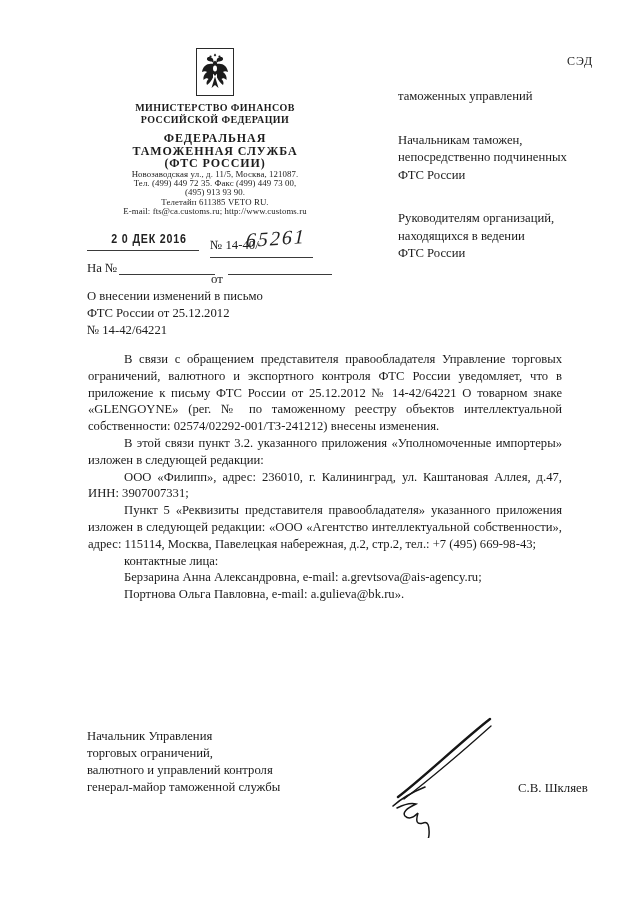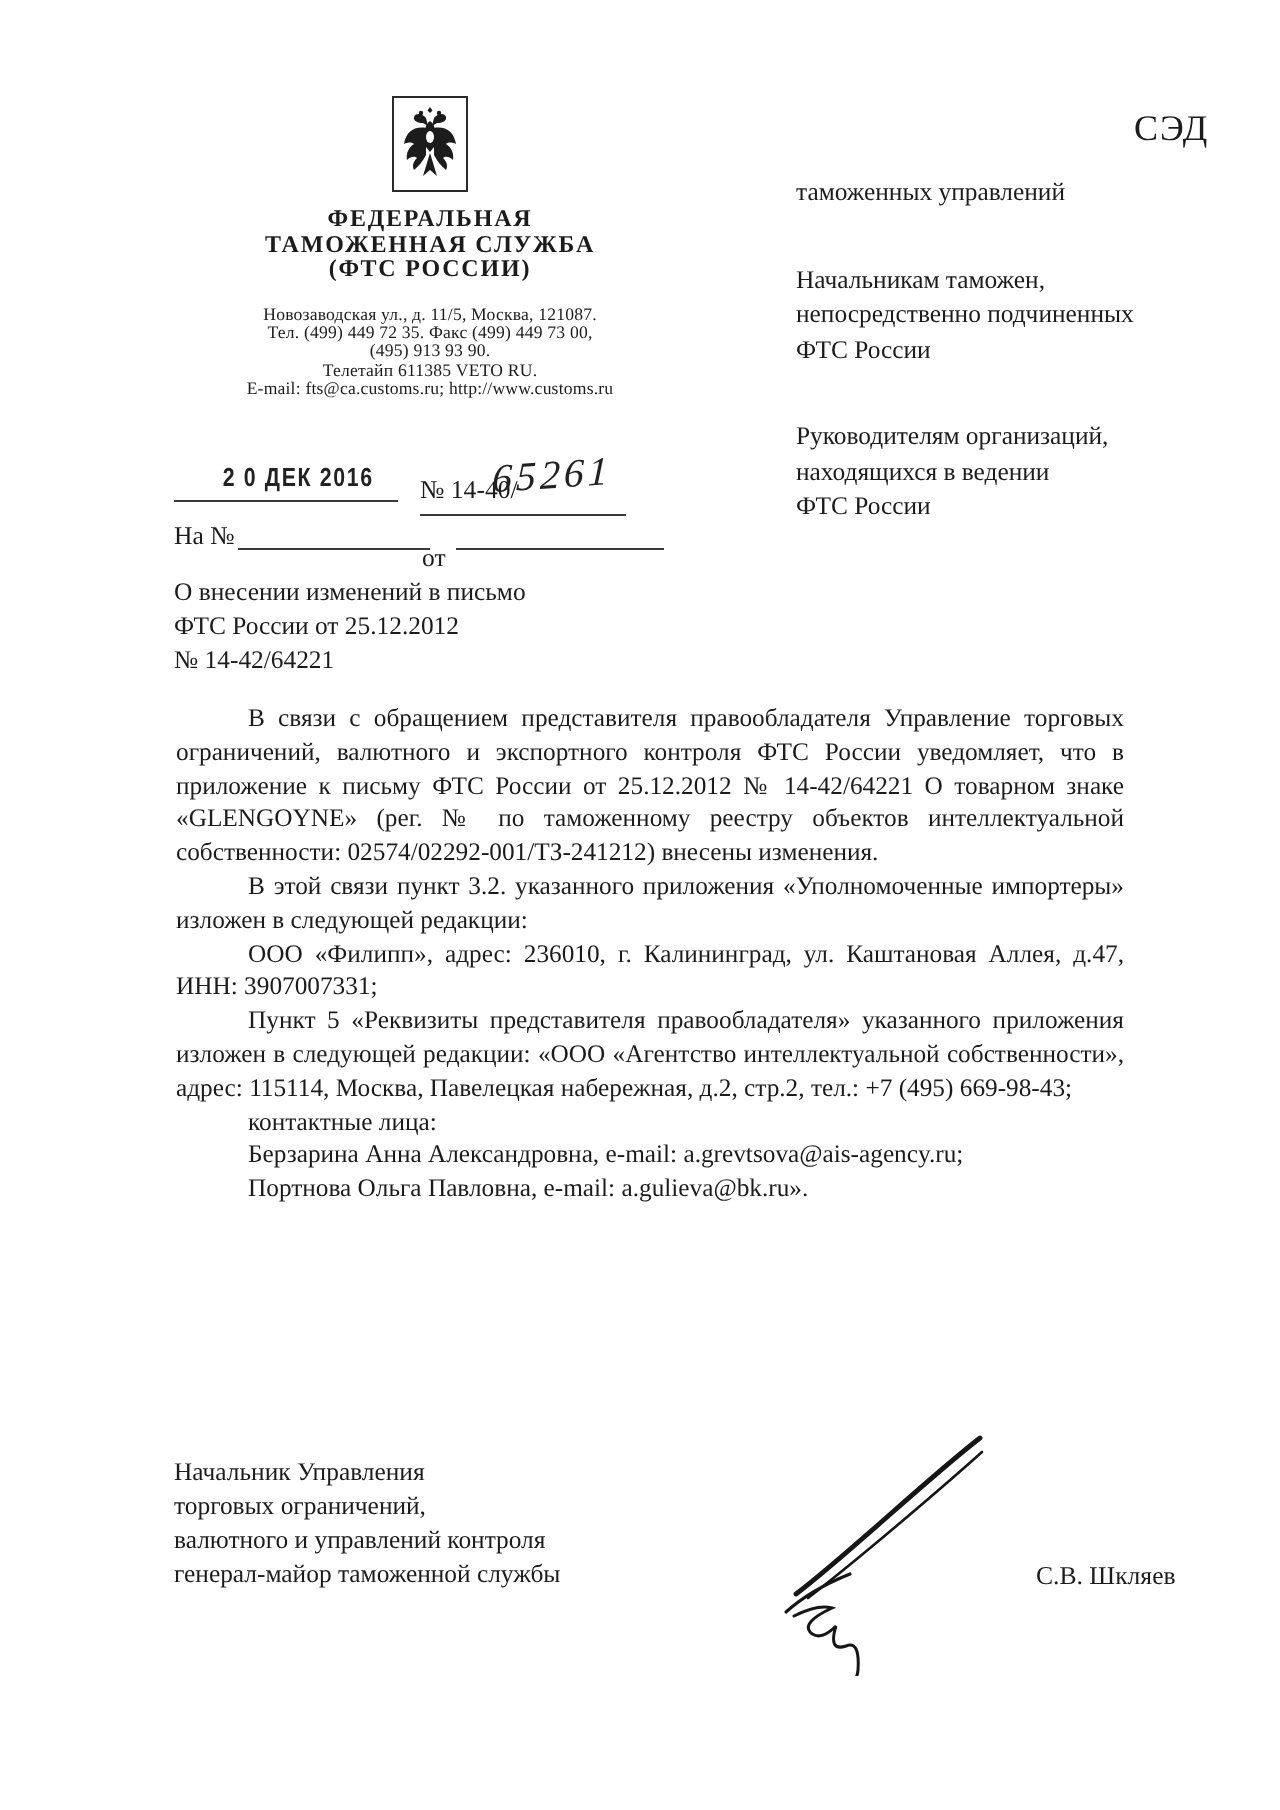--- a/index.html
+++ b/index.html
@@ -9,37 +9,37 @@
   }
   
   .lh-col{position:absolute;left:60px;top:48px;width:310px;text-align:center;}
   .emblem-box{
     width:38px;height:48px;border:1.5px solid #2a2a2a;margin:0 auto;
     display:flex;align-items:center;justify-content:center;box-sizing:border-box;
   }
   .emblem-box svg{display:block;}
   .ministry{margin-top:6px;font-weight:bold;font-size:10px;line-height:11.5px;letter-spacing:.4px;}
   .agency{margin-top:7px;font-weight:bold;font-size:12px;line-height:12.5px;letter-spacing:.9px;}
-  .addr{margin-top:12px;font-size:8.8px;line-height:9.4px;letter-spacing:.1px;}
+  .addr{margin-top:0;font-size:8.8px;line-height:9.4px;letter-spacing:.1px;}
   
   .stamp-date{
     position:absolute;left:104px;top:231px;width:110px;text-align:center;
     font-family:"Liberation Sans", sans-serif;font-weight:bold;font-size:13px;
     letter-spacing:1px;transform:scaleX(.82);transform-origin:left;white-space:nowrap;color:#222;
   }
   .u-line{position:absolute;border-bottom:1.2px solid #3a3a3a;height:0;}
   .ref-no{position:absolute;left:210px;top:238px;font-size:12.8px;}
   .hand-no{
     position:absolute;left:246px;top:227px;font-size:20px;font-style:italic;
     letter-spacing:2px;transform:rotate(-4deg) skewX(-6deg);color:#222;white-space:nowrap;
   }
   .na-label{position:absolute;left:87px;top:261px;font-size:12.8px;}
   .ot-label{position:absolute;left:211px;top:272px;font-size:12.8px;}
   
-  .sed{position:absolute;left:567px;top:54px;font-size:18px;letter-spacing:1px;font-family:Liberation Serif, serif;}
+  .sed{position:absolute;left:567px;top:54px;font-size:12px;letter-spacing:1px;font-family:Liberation Serif, serif;}
   .addressees{position:absolute;left:398px;top:88px;width:225px;font-size:12.7px;line-height:17.5px;}
   .addr-block{margin-bottom:26px;}
   
   .subject{position:absolute;left:87px;top:288px;width:300px;font-size:12.7px;line-height:17px;}
   
   .body-text{position:absolute;left:88px;top:351px;width:474px;font-size:12.65px;line-height:16.8px;text-align:justify;}
   .body-text p{margin:0;text-indent:36px;}
   
   .sig-block{position:absolute;left:87px;top:728px;width:260px;font-size:12.7px;line-height:17px;}
   .sig-scribble{position:absolute;left:388px;top:713px;width:108px;height:125px;}
@@ -59,20 +59,24 @@
             <circle cx="39" cy="7" r="2.2"></circle>
           <path d="M26 12 C22 7 15 7 14 11 C13 15 18 17 23 17 L28 20 Z"></path>
           <path d="M34 12 C38 7 45 7 46 11 C47 15 42 17 37 17 L32 20 Z"></path>
           <path d="M30 15 C24 19 23 30 26 41 L30 46 L34 41 C37 30 36 19 30 15 Z"></path>
           <path d="M26 22 C14 20 6 26 4 38 C8 36 12 36 14 38 C8 42 6 48 7 54 C11 50 15 50 17 52 C13 56 12 60 14 64 C19 60 23 55 26 49 Z"></path>
           <path d="M34 22 C46 20 54 26 56 38 C52 36 48 36 46 38 C52 42 54 48 53 54 C49 50 45 50 43 52 C47 56 48 60 46 64 C41 60 37 55 34 49 Z"></path>
           <path d="M30 47 L23 70 L30 64 L37 70 Z"></path>
           <ellipse cx="30" cy="31" rx="4" ry="6" fill="#ffffff"></ellipse>
         </g>
       </svg>
+    </div>
+    <div class="ministry">
+      <div>МИНИСТЕРСТВО ФИНАНСОВ</div>
+      <div>РОССИЙСКОЙ ФЕДЕРАЦИИ</div>
     </div>
     <div class="agency">
       <div>ФЕДЕРАЛЬНАЯ</div>
       <div>ТАМОЖЕННАЯ СЛУЖБА</div>
       <div>(ФТС РОССИИ)</div>
     </div>
     <div class="addr">
       <div>Новозаводская ул., д. 11/5, Москва, 121087.</div>
       <div>Тел. (499) 449 72 35. Факс (499) 449 73 00,</div>
       <div>(495) 913 93 90.</div>

